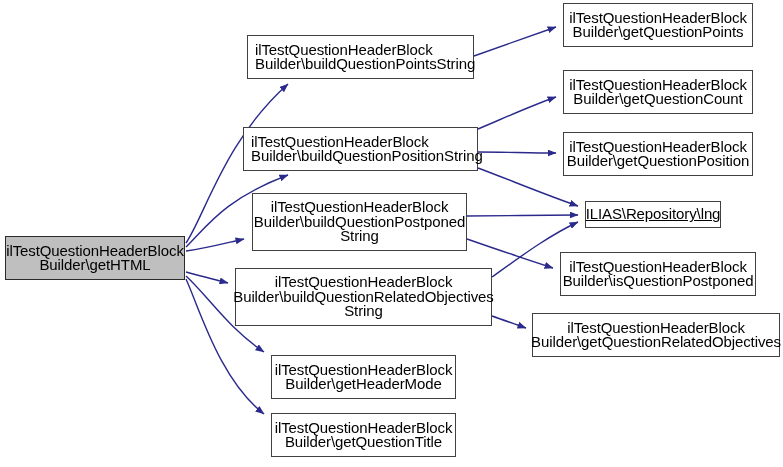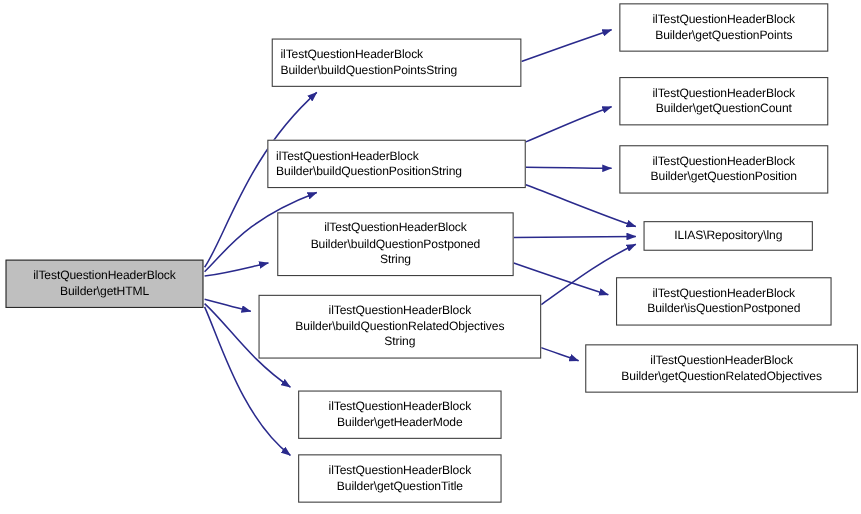--- a/index.html
+++ b/index.html
@@ -24,21 +24,21 @@
     width: 783px;
     height: 467px;
     pointer-events: none;
   }
   .node {
     position: absolute;
     box-sizing: border-box;
     border: 1px solid #404040;
     background: #ffffff;
     color: #000000;
-    font-size: 11px;
+    font-size: 15px;
     line-height: 14.4px;
     letter-spacing: -0.1px;
     display: flex;
     flex-direction: column;
     align-items: center;
     justify-content: center;
     text-align: center;
     white-space: pre-line;
     padding: 0 3px;
     z-index: 2;
@@ -98,20 +98,20 @@
       <div class="node" style="left: 271px; top: 355px; width: 185px; height: 44px;">ilTestQuestionHeaderBlock
 Builder\getHeaderMode</div>
       <div class="node" style="left: 271px; top: 413px; width: 185px; height: 44px;">ilTestQuestionHeaderBlock
 Builder\getQuestionTitle</div>
       <div class="node" style="left: 563px; top: 3px; width: 190px; height: 44px;">ilTestQuestionHeaderBlock
 Builder\getQuestionPoints</div>
       <div class="node" style="left: 563px; top: 70px; width: 190px; height: 44px;">ilTestQuestionHeaderBlock
 Builder\getQuestionCount</div>
       <div class="node" style="left: 563px; top: 132px; width: 190px; height: 44px;">ilTestQuestionHeaderBlock
 Builder\getQuestionPosition</div>
-      <div class="node" style="left: 585px; top: 201px; width: 154px; height: 27px;">ILIAS\Repository\lng</div>
+      <div class="node" style="left: 585px; top: 201px; width: 136px; height: 27px; text-decoration: underline;">ILIAS\Repository\lng</div>
       <div class="node" style="left: 560px; top: 252px; width: 196px; height: 44px;">ilTestQuestionHeaderBlock
 Builder\isQuestionPostponed</div>
       <div class="node" style="left: 532px; top: 313px; width: 248px; height: 44px;">ilTestQuestionHeaderBlock
 Builder\getQuestionRelatedObjectives</div>
     </div>
 
 </div>
 
 </body></html>

